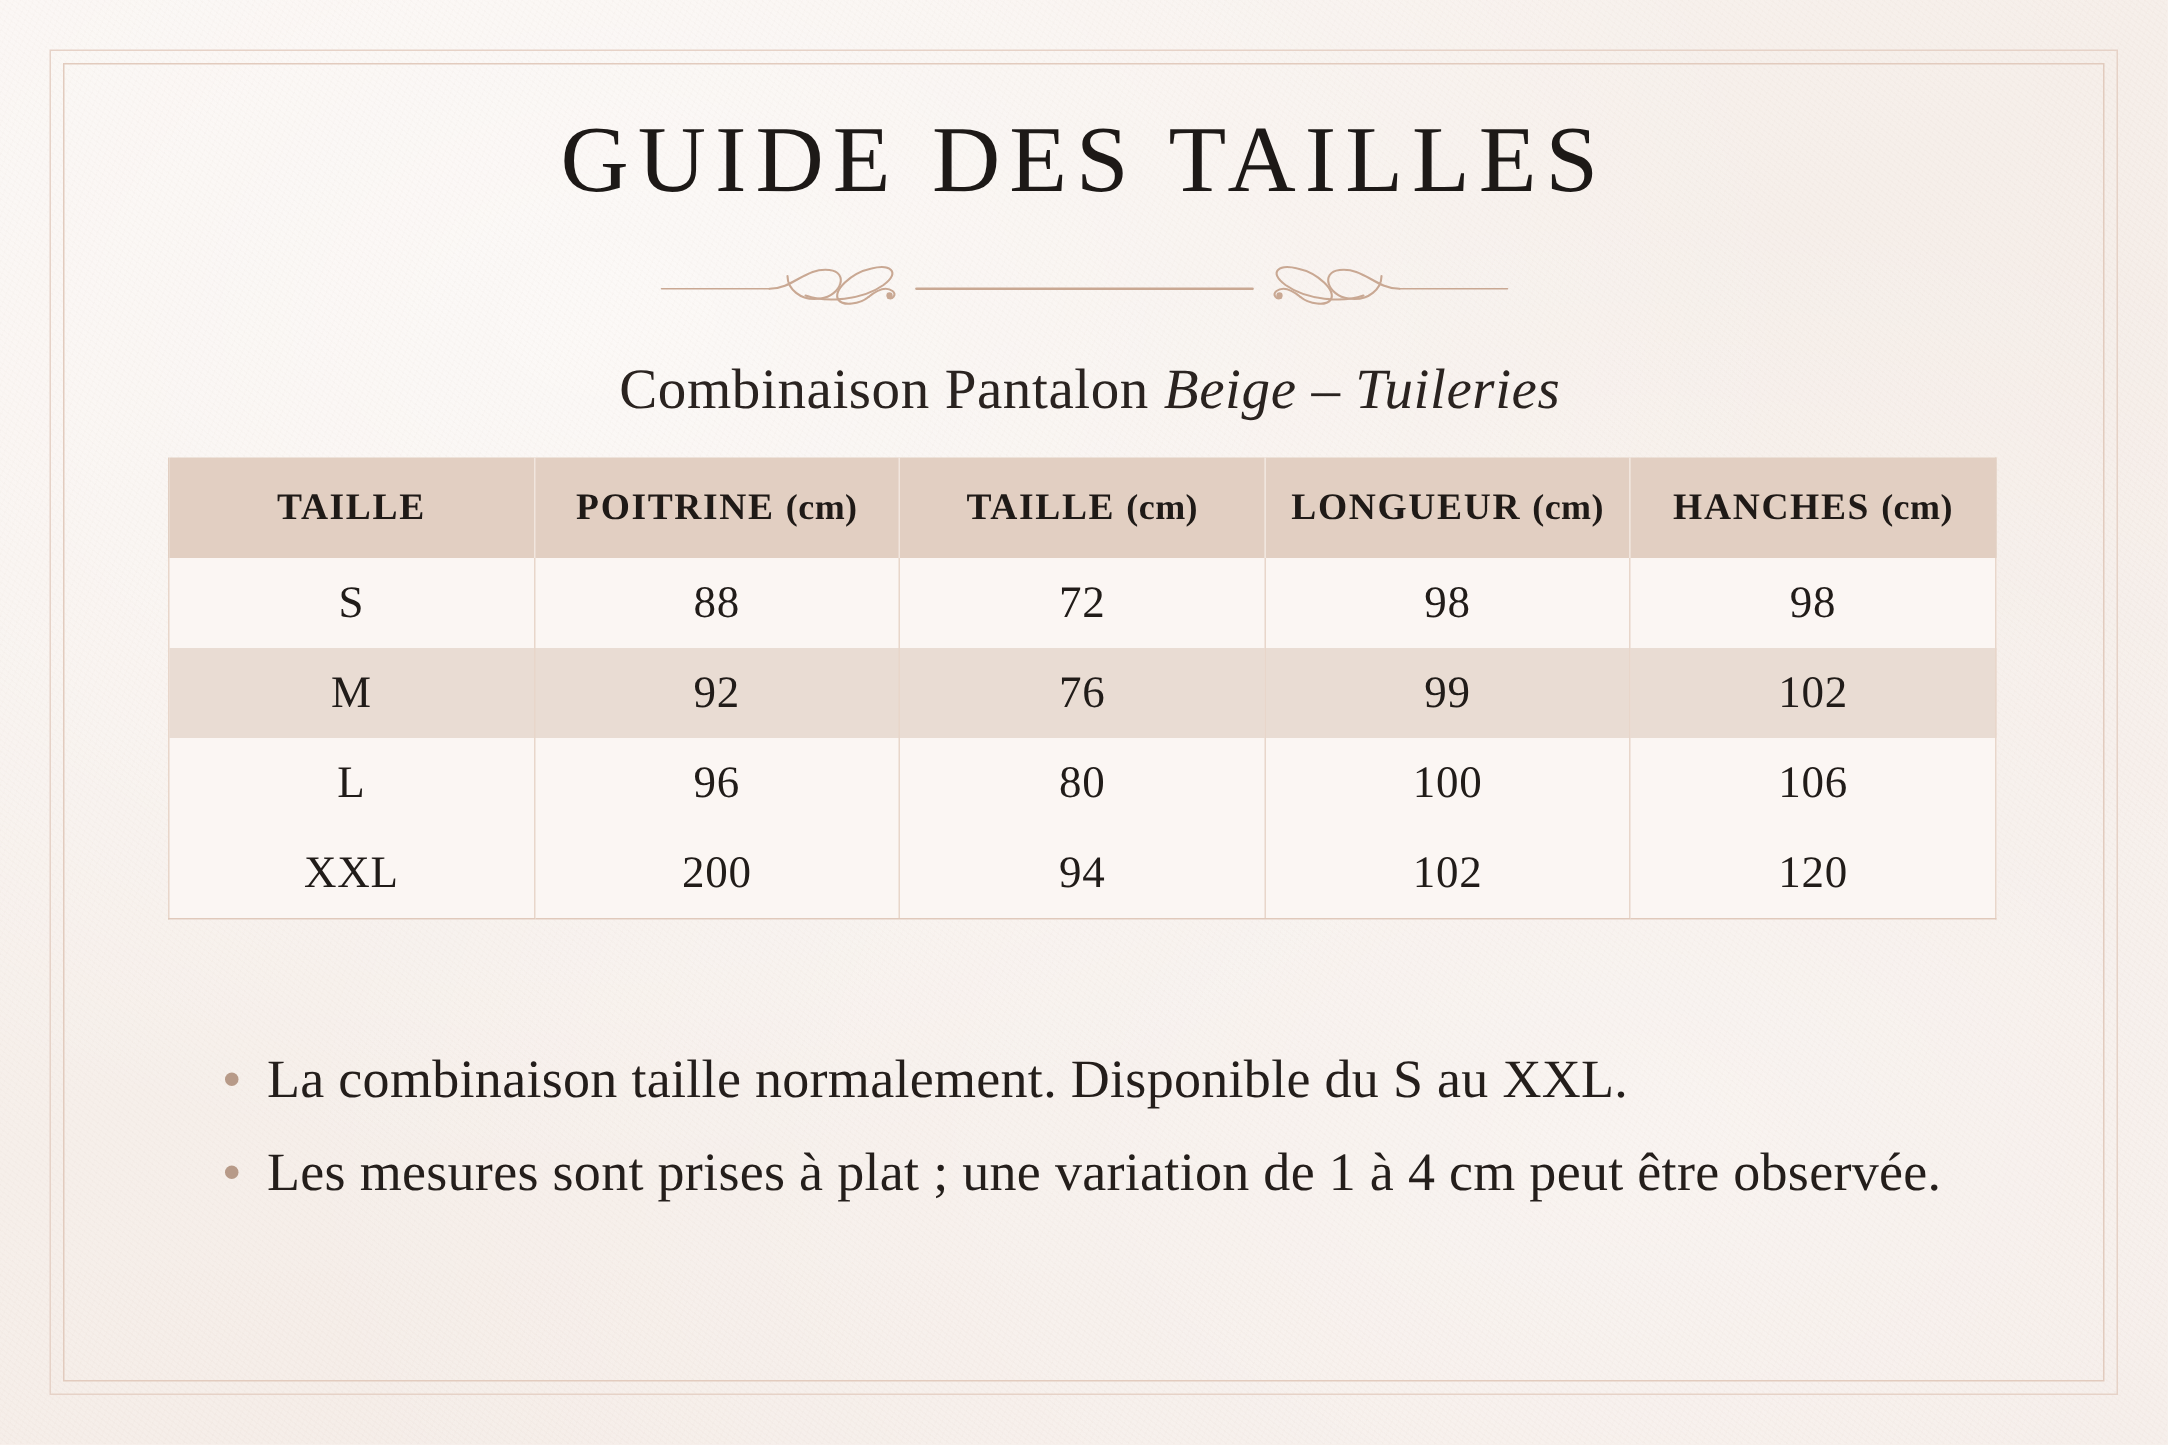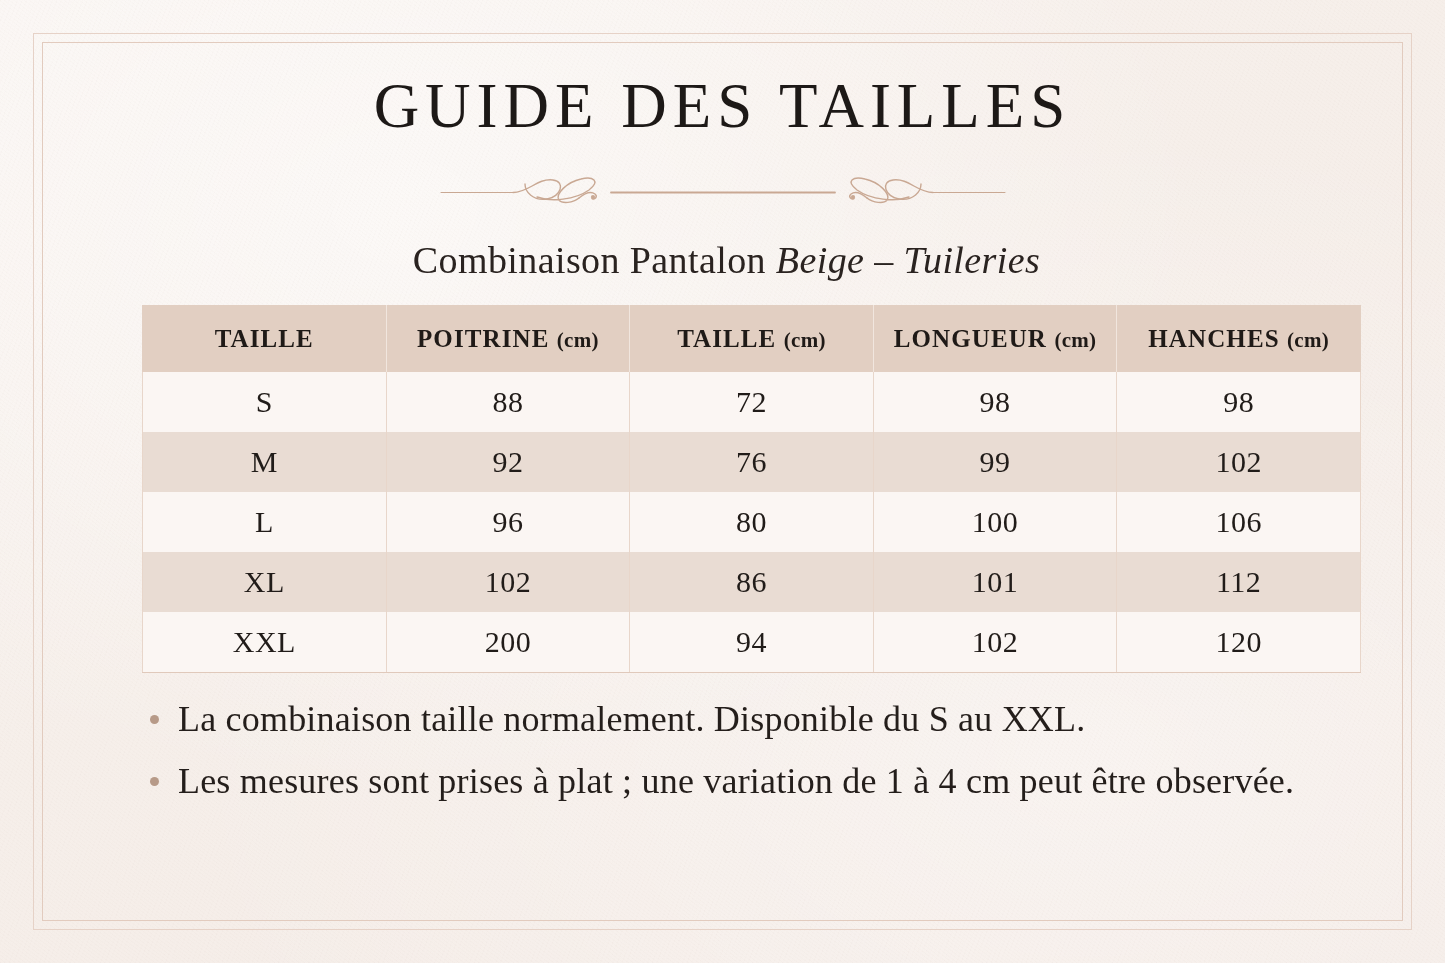--- a/index.html
+++ b/index.html
@@ -106,21 +106,20 @@
   .table-wrap {
     position: absolute;
     left: 112px;
     top: 305px;
     width: 1219px;
   }
   table.size-table {
     width: 100%;
     border-collapse: collapse;
     table-layout: fixed;
-    margin-left: 30px;
   }
   table.size-table th,
   table.size-table td {
     text-align: center;
     border-left: 1px solid #e8d6ca;
     padding: 0;
   }
   table.size-table th:first-child,
   table.size-table td:first-child {
     border-left: 1px solid #e8d6ca;
@@ -135,21 +134,21 @@
     font-size: 25px;
     letter-spacing: 1.1px;
     color: #1f1a17;
     font-weight: 700;
     border-left-color: #f1e6de;
     vertical-align: middle;
   }
   table.size-table thead th:first-child { border-left-color: #e2cfc2; }
   table.size-table thead th:last-child  { border-right-color: #e2cfc2; }
   table.size-table thead th .unit {
-    font-size: 21px;
+    font-size: 24px;
     letter-spacing: .3px;
     font-weight: 700;
   }
   table.size-table tbody td {
     height: 60px;
     font-size: 30px;
     color: #211c19;
     vertical-align: middle;
     letter-spacing: .5px;
   }
@@ -261,27 +260,20 @@
             <td>99</td>
             <td>102</td>
           </tr>
           <tr class="odd">
             <td>L</td>
             <td>96</td>
             <td>80</td>
             <td>100</td>
             <td>106</td>
           </tr>
-          <tr class="even">
-            <td>XL</td>
-            <td>102</td>
-            <td>86</td>
-            <td>101</td>
-            <td>112</td>
-          </tr>
           <tr class="odd">
             <td>XXL</td>
             <td>200</td>
             <td>94</td>
             <td>102</td>
             <td>120</td>
           </tr>
         </tbody>
       </table>
     </div>

